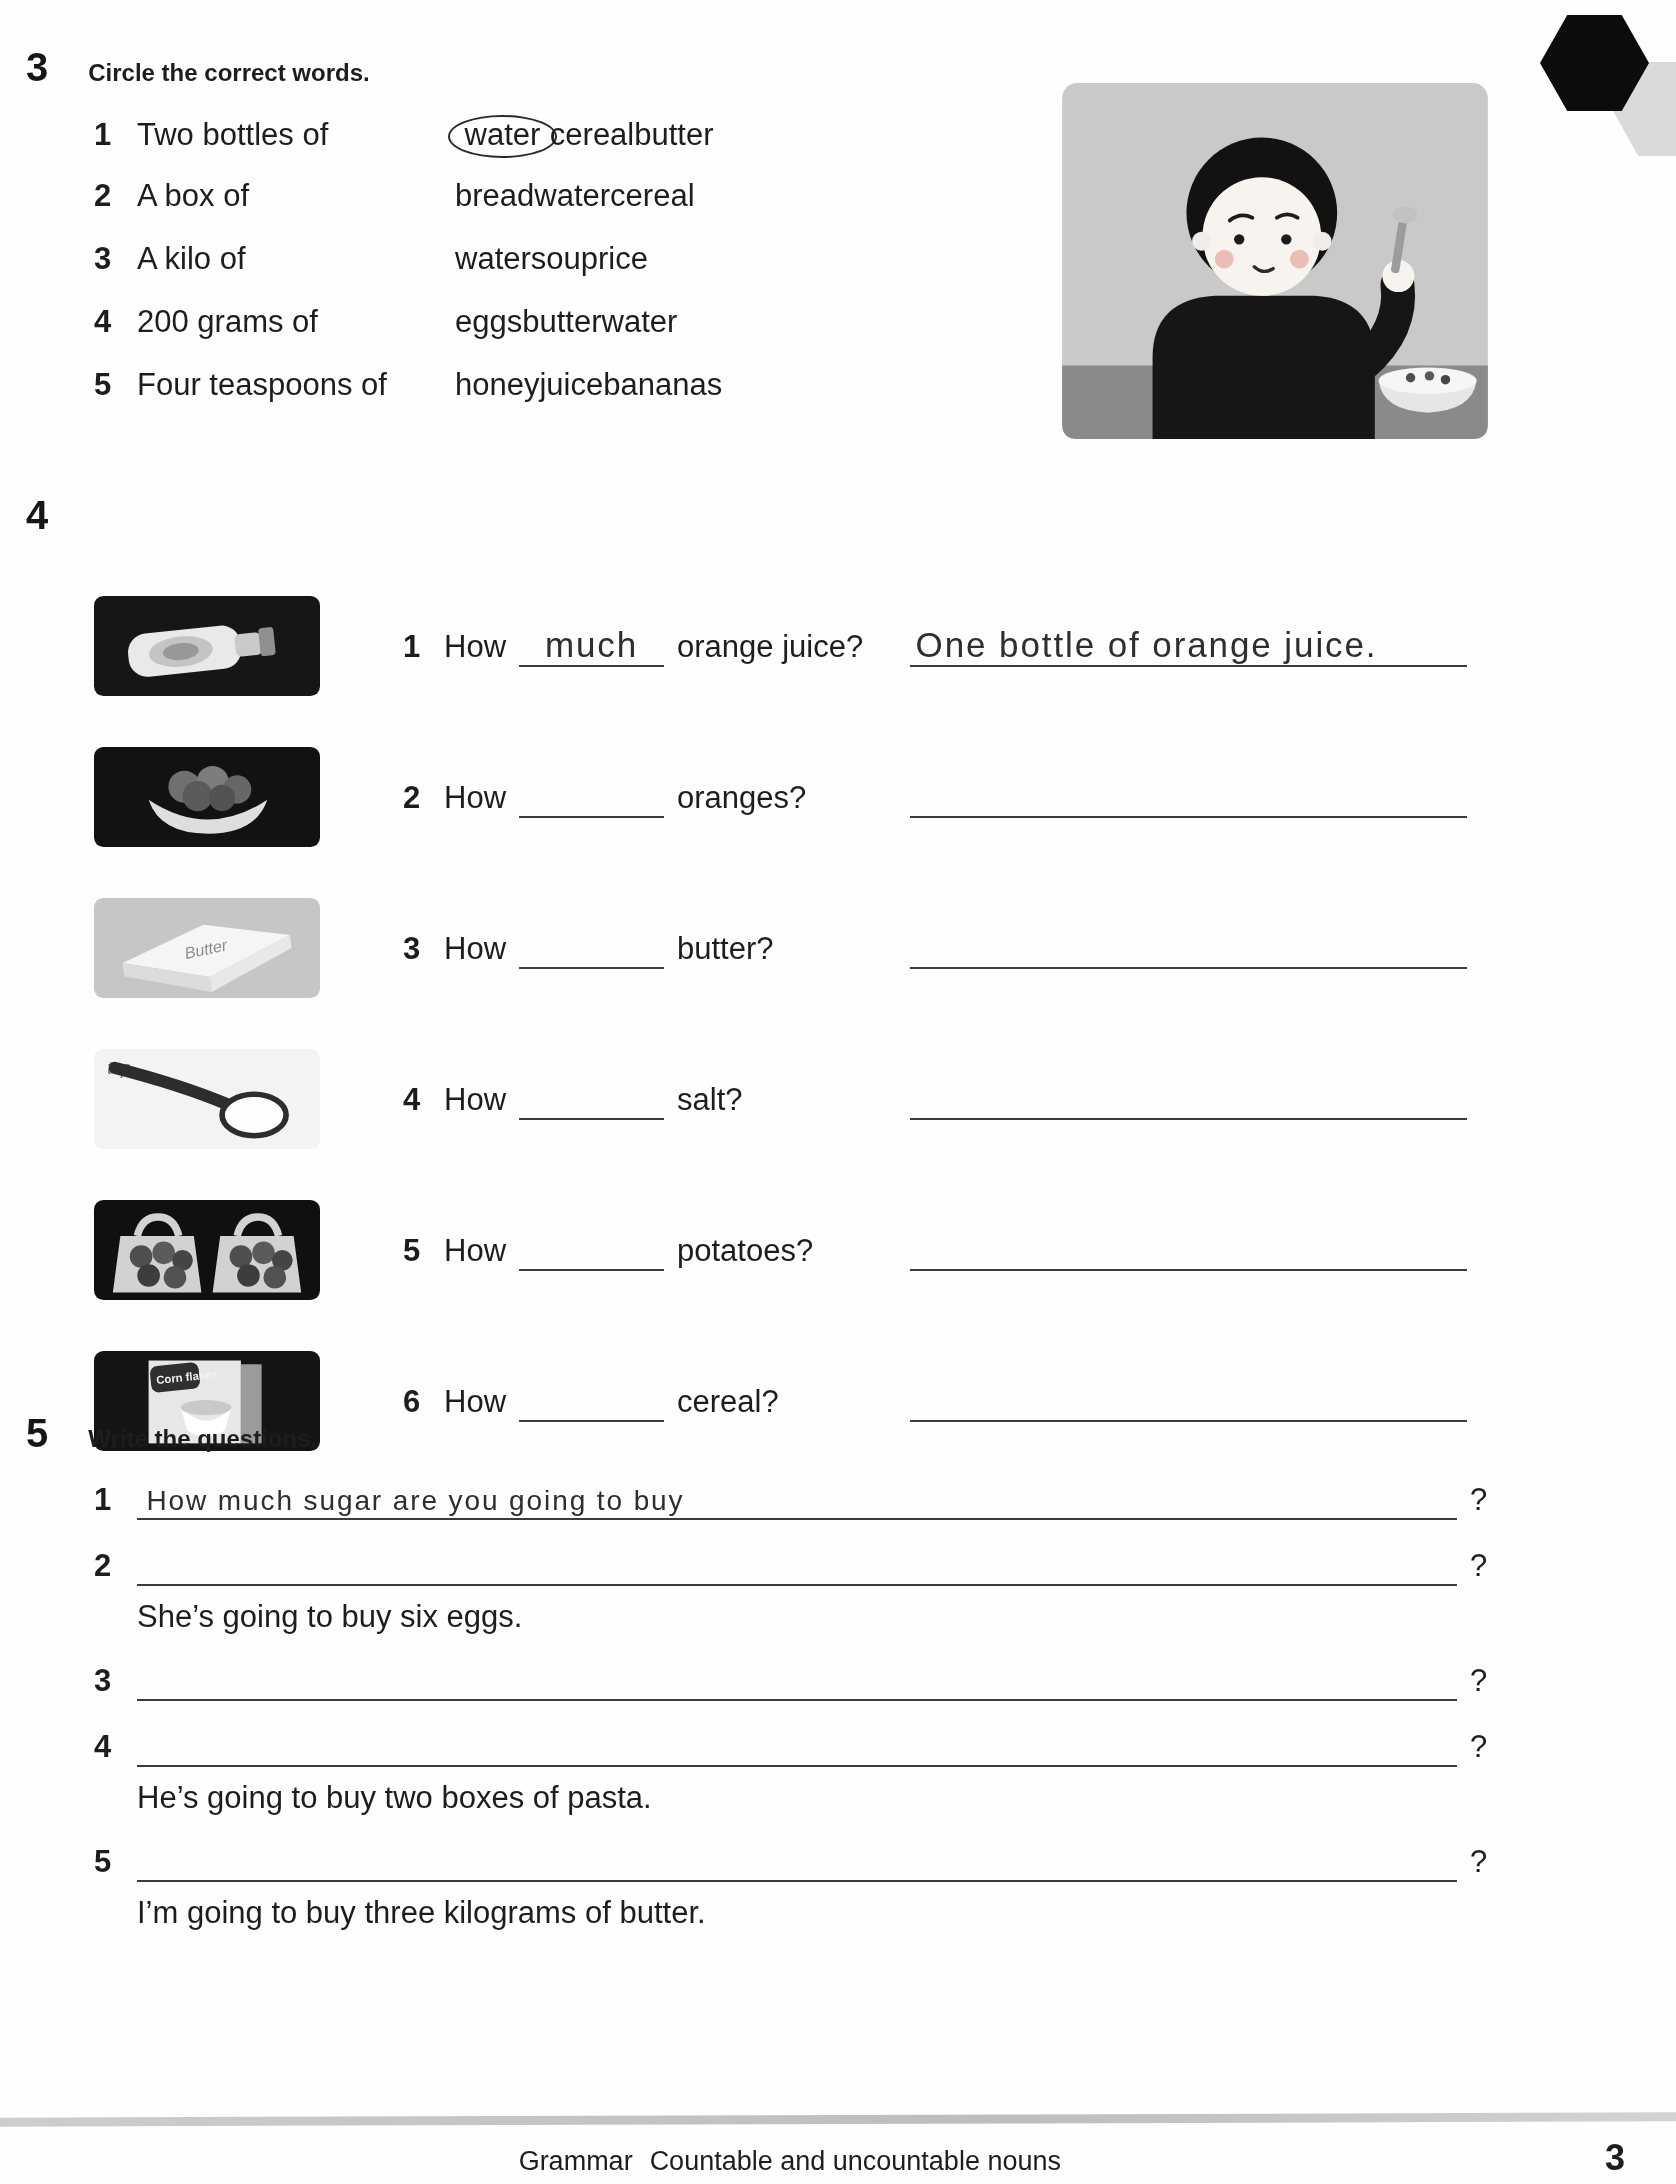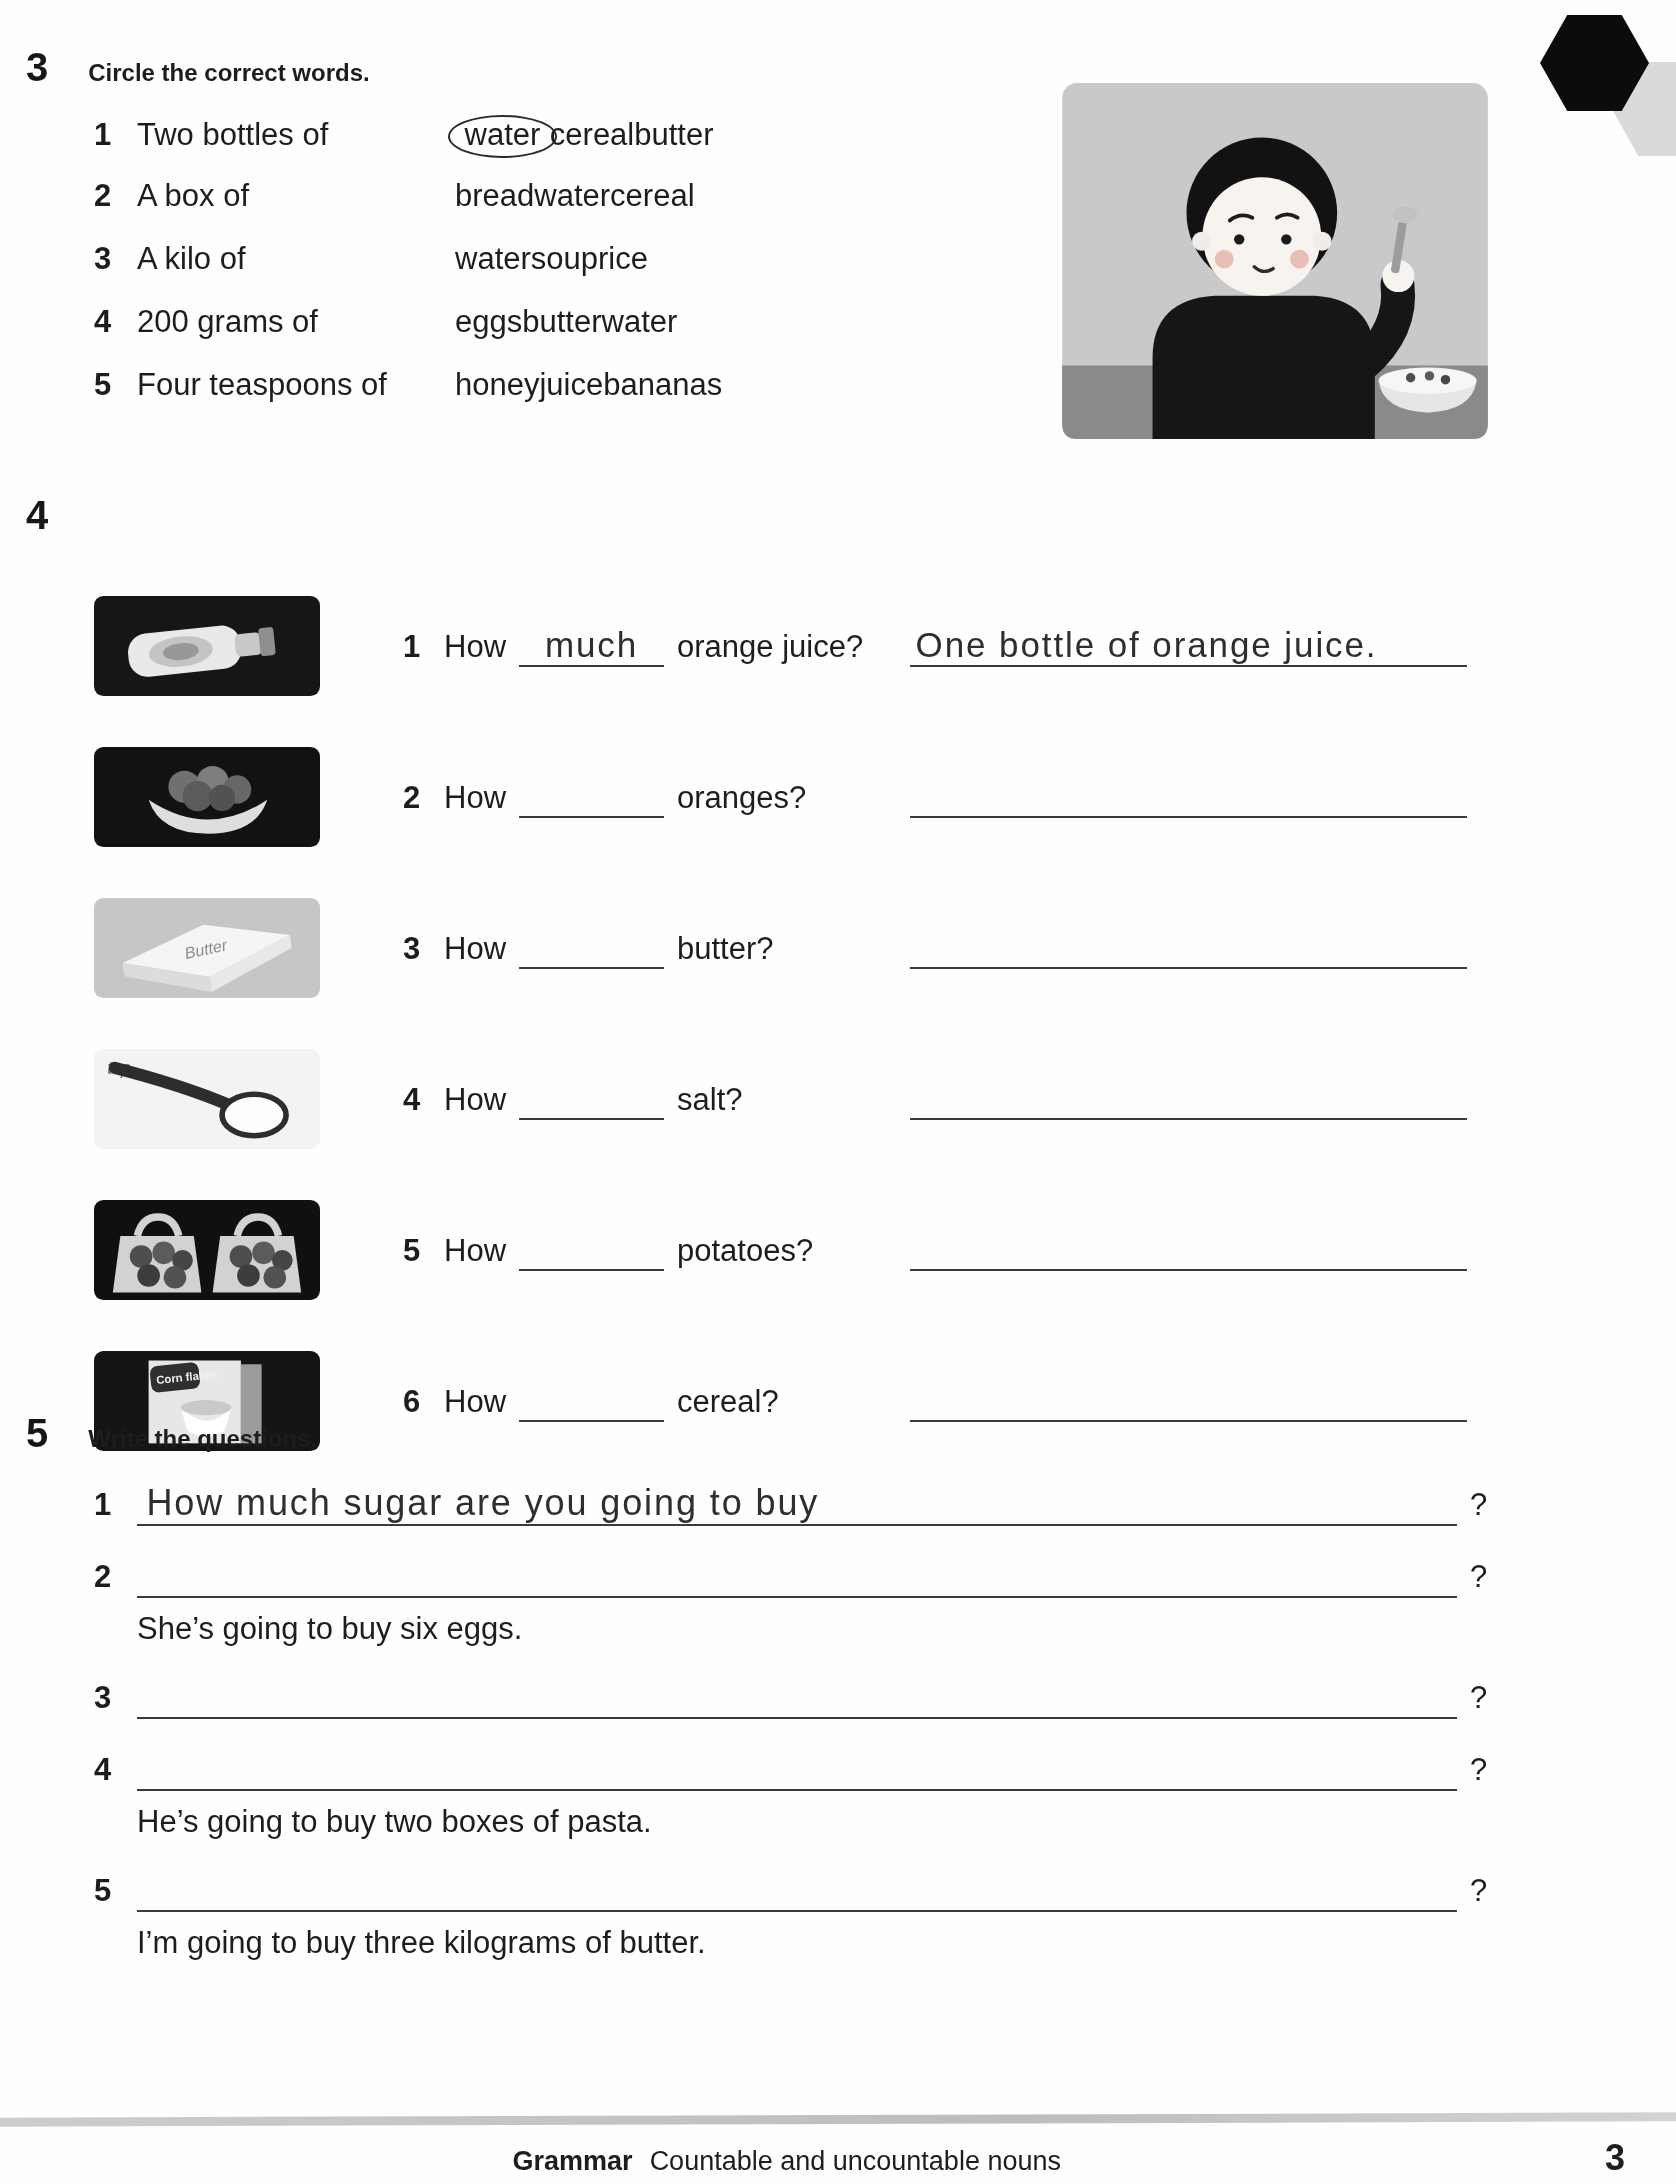--- a/index.html
+++ b/index.html
@@ -65,36 +65,36 @@
   .hw { font-size: 35px; letter-spacing: 1.9px; color: #2e2e2e; white-space: nowrap; }
   .hw:empty::before { content: "\00a0"; }
 
   
   .ex5 { position: absolute; top: 1411px; left: 26px; width: 1623px; }
   .items5 { margin-top: 26px; }
   .item5 { margin: 0 0 28px 68px; }
   .qrow { display: flex; align-items: baseline; font-size: 31px; }
   .qrow .n { width: 43px; font-weight: bold; flex: none; }
   .qline { flex: 1; max-width: 1320px; border-bottom: 2.8px solid #3b3b3b; padding: 0 9.4px; }
-  .qline .hw { font-size: 36px; }
+  .qline .hw { font-size: 28px; }
   .qmark { margin-left: 13px; }
   .statement { margin: 13px 0 0 43px; font-size: 31px; }
 
   
   .scan-strip {
     position: absolute; left: 0; top: 2115px; width: 1676px; height: 9.4px;
     background: linear-gradient(90deg, #cdcdcd, #bdbdbd 60%, #d3d3d3);
     transform: skewY(-0.18deg);
   }
   .footer {
     position: absolute; left: 0; top: 2137px; width: 1676px;
     display: flex; justify-content: flex-end; align-items: baseline;
     gap: 17px; padding-right: 51px; font-size: 27px;
   }
-  .footer .section { font-weight: bold; }
+  .footer .section { font-weight: normal; }
   .footer .page-num { font-weight: bold; font-size: 36px; margin-left: 527px; }
 </style>
 </head>
 <body>
 
 <div class="page">
 
   <div class="hex hex-gray"></div>
   <div class="hex hex-black"></div>
 

